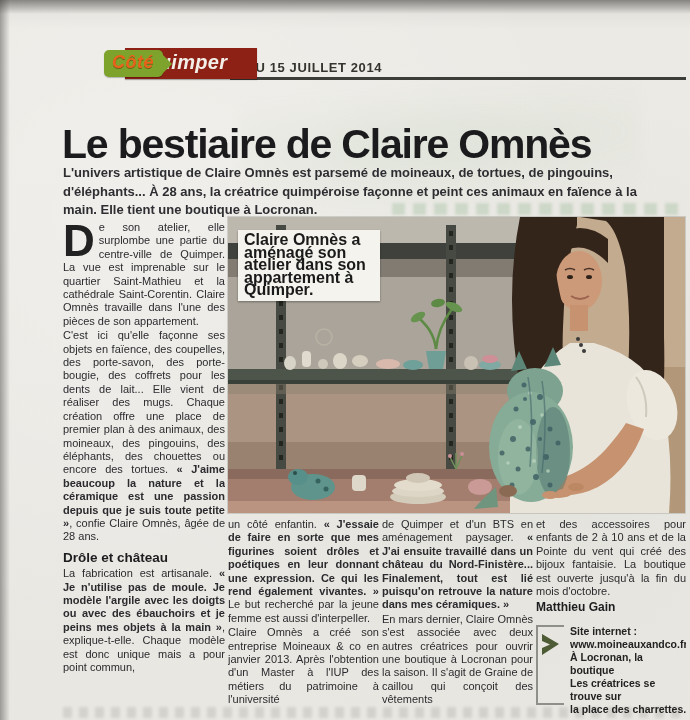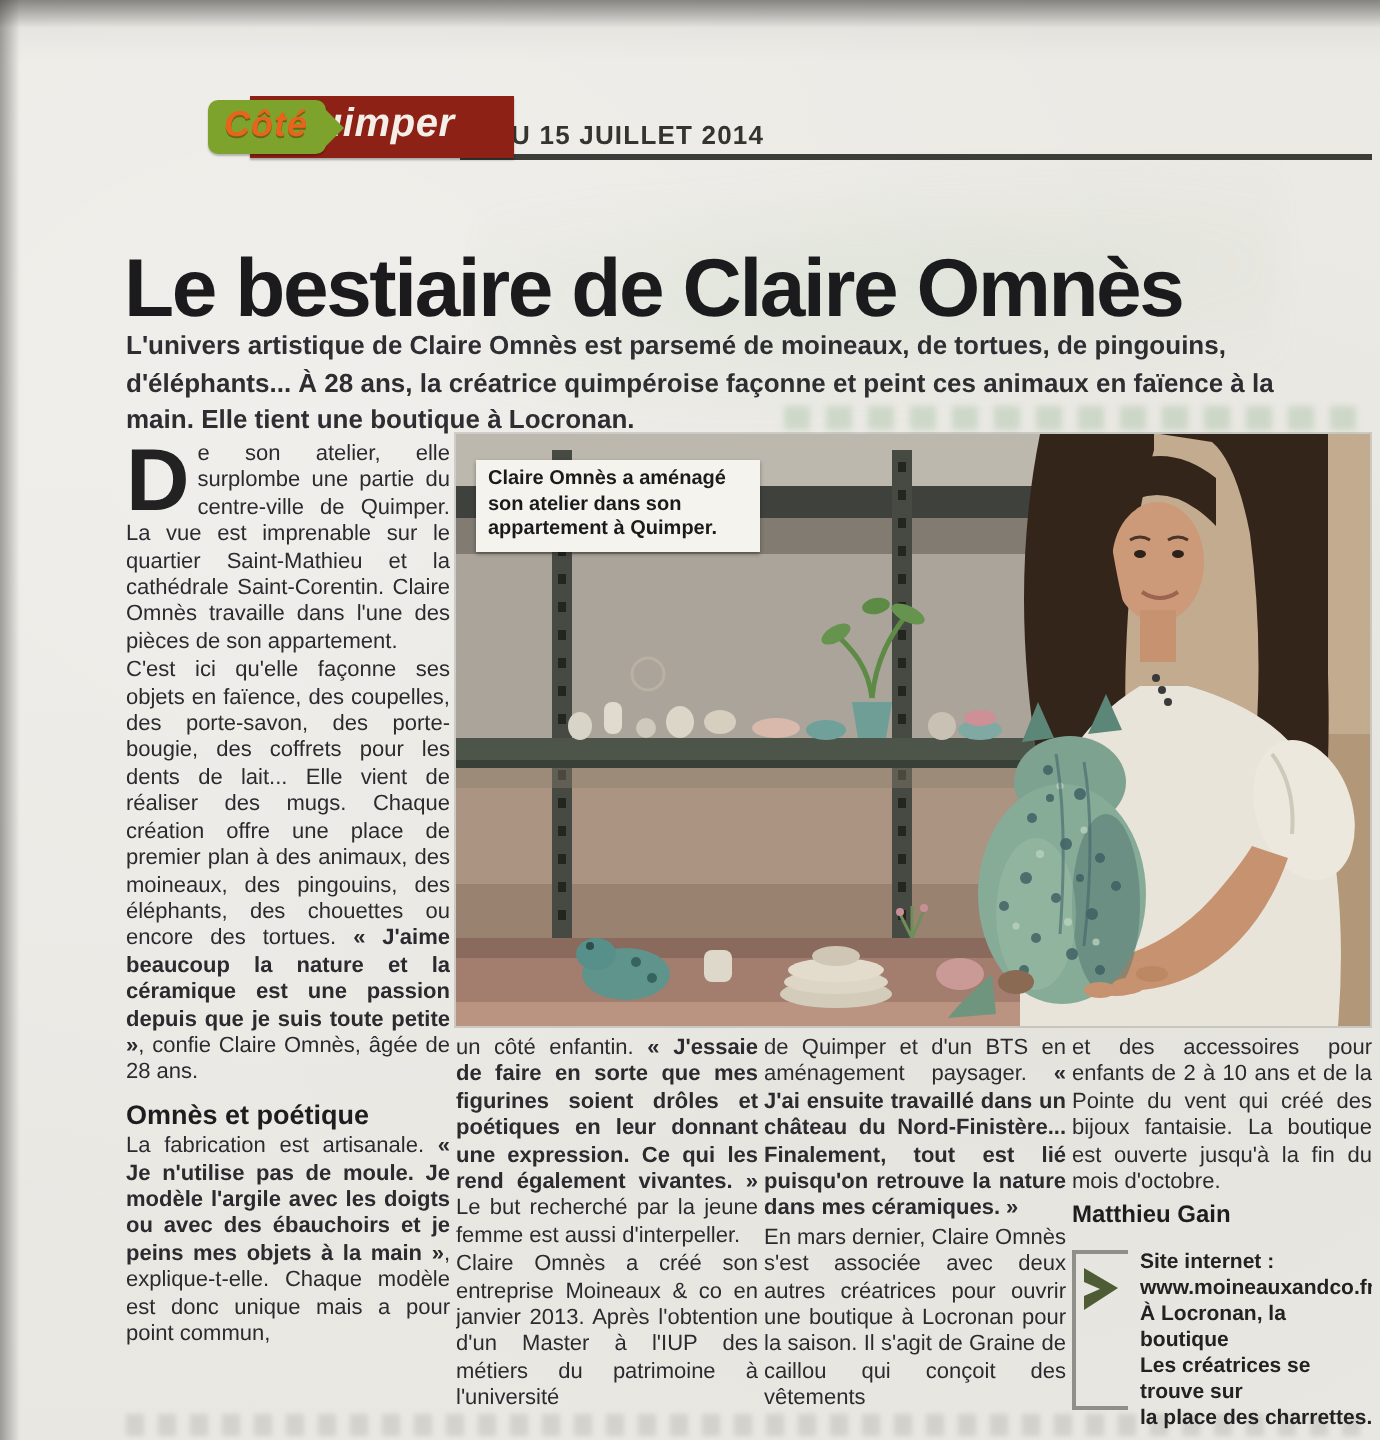--- a/index.html
+++ b/index.html
@@ -59,21 +59,21 @@
   .infobox{margin-top:10px;display:flex;align-items:flex-start;}
   .infobox-bracket{flex:0 0 28px;height:80px;border-left:2px solid #90908a;border-top:2px solid #90908a;
     border-bottom:2px solid #90908a;position:relative;margin-right:6px;}
   .infobox-bracket svg{position:absolute;left:3px;top:6px;}
   .infobox-text{font-size:10.5px;line-height:13px;font-weight:700;color:#222;text-align:left;}
 
   
   .photo{left:228px;top:217px;width:457px;height:296px;margin:0;box-shadow:0 0 0 1px rgba(80,80,75,.2);}
   .photo svg{display:block;width:100%;height:100%;}
   .caption{position:absolute;left:10px;top:13px;width:142px;background:#f4f3ee;padding:4px 6px;
-    font-size:10px;line-height:12.5px;font-weight:700;color:#1a1a1a;text-align:left;
+    font-size:16px;line-height:12.5px;font-weight:700;color:#1a1a1a;text-align:left;
     box-shadow:0 1px 2px rgba(0,0,0,.35);}
 </style>
 </head>
 <body>
 
 <div class="scan">
 
   <div class="abs ghost-head"></div>
   <div class="abs ghost-lede"></div>
   <div class="abs ghost-bottom"></div>
@@ -86,21 +86,21 @@
   </div>
   <div class="abs masthead-date">9 AU 15 JUILLET 2014</div>
   <div class="abs date-rule"></div>
 
   <h1 class="abs headline">Le bestiaire de Claire Omnès</h1>
   <p class="abs lede">L'univers artistique de Claire Omnès est parsemé de moineaux, de tortues, de pingouins, d'éléphants... À 28 ans, la créatrice quimpéroise façonne et peint ces animaux en faïence à la main. Elle tient une boutique à Locronan.</p>
 
   <div class="abs body-col col1">
     <p><span class="dropcap">D</span><span>e son atelier, elle surplombe une partie du centre-ville de Quimper. La vue est imprenable sur le quartier Saint-Mathieu et la cathédrale Saint-Corentin. Claire Omnès travaille dans l'une des pièces de son appartement.</span></p>
     <p><span>C'est ici qu'elle façonne ses objets en faïence, des coupelles, des porte-savon, des porte-bougie, des coffrets pour les dents de lait... Elle vient de réaliser des mugs. Chaque création offre une place de premier plan à des animaux, des moineaux, des pingouins, des éléphants, des chouettes ou encore des tortues. </span><span class="q">« J'aime beaucoup la nature et la céramique est une passion depuis que je suis toute petite »</span><span>, confie Claire Omnès, âgée de 28 ans.</span></p>
-    <h3 class="subhead">Omnès et poétique</h3>
+    <h3 class="subhead">Drôle et château</h3>
     <p><span>La fabrication est artisanale. </span><span class="q">« Je n'utilise pas de moule. Je modèle l'argile avec les doigts ou avec des ébauchoirs et je peins mes objets à la main »</span><span>, explique-t-elle. Chaque modèle est donc unique mais a pour point commun,</span></p>
   </div>
 
   <figure class="abs photo">
     <svg viewBox="0 0 457 296" preserveAspectRatio="none">
       <g>
         <rect x="0" y="0" width="457" height="296" fill="#aaa49a"></rect>
         <rect x="0" y="0" width="312" height="30" fill="#bdb8ae"></rect>
         <rect x="298" y="0" width="159" height="296" fill="#c3ab8f"></rect>
         <rect x="298" y="150" width="159" height="146" fill="#b29878"></rect>

